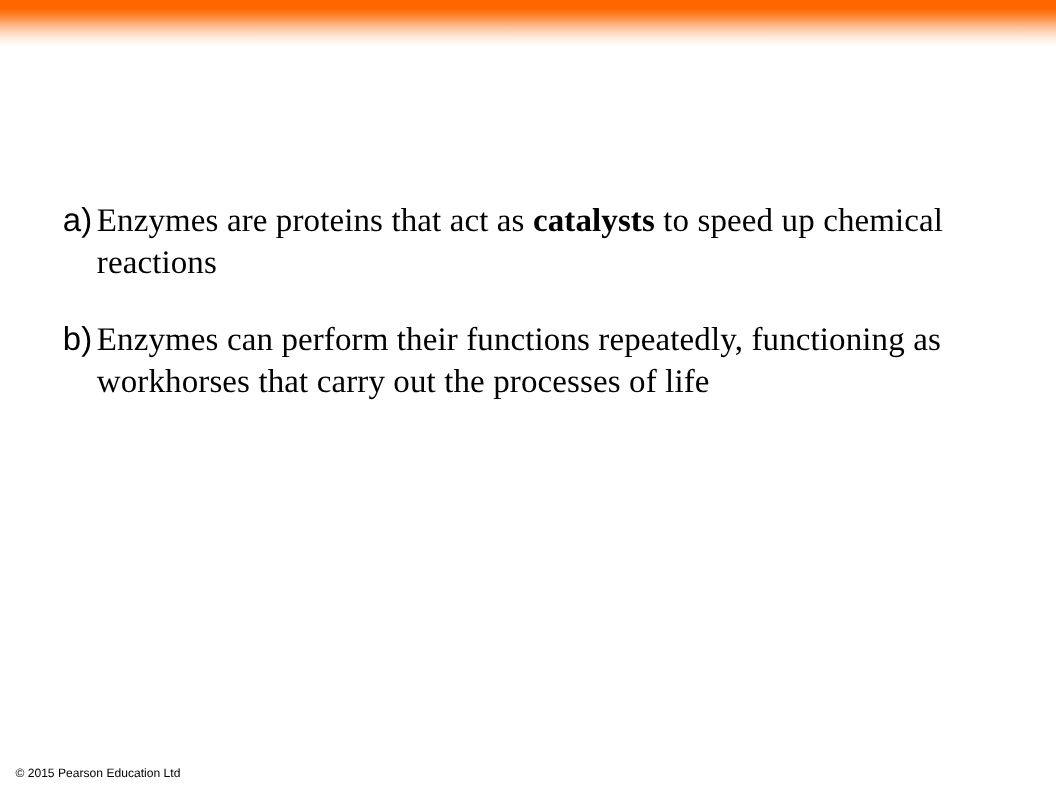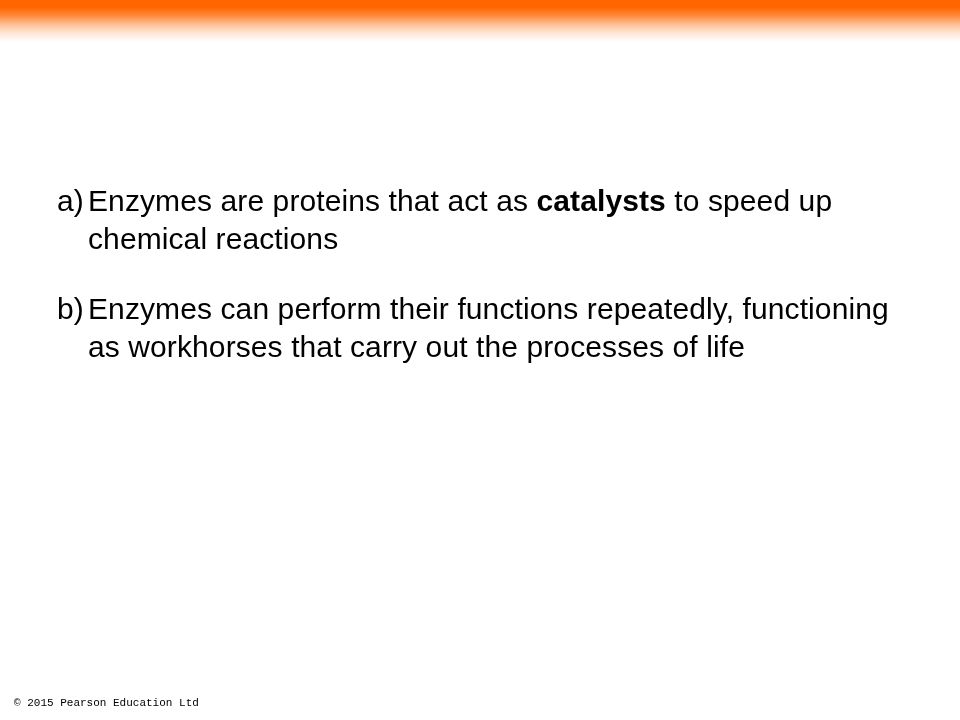--- a/index.html
+++ b/index.html
@@ -62,36 +62,36 @@
 
   .item-marker {
     flex: 0 0 auto;
     width: 31px;
     text-align: left;
     white-space: pre;
   }
 
   .item-text {
     flex: 1 1 auto;
+    font-family: Liberation Serif, serif;
   }
 
   .item-text .bold {
     font-weight: bold;
   }
 
   
   .footer-copyright {
     position: absolute;
     left: 14px;
     top: 697px;
     font-size: 11px;
     line-height: 13px;
     color: #000000;
     white-space: nowrap;
-    font-family: Liberation Mono, monospace;
   }
 </style>
 </head>
 <body>
 
 <div class="slide">
 
   <div class="top-banner"></div>
 
   <div class="content">

